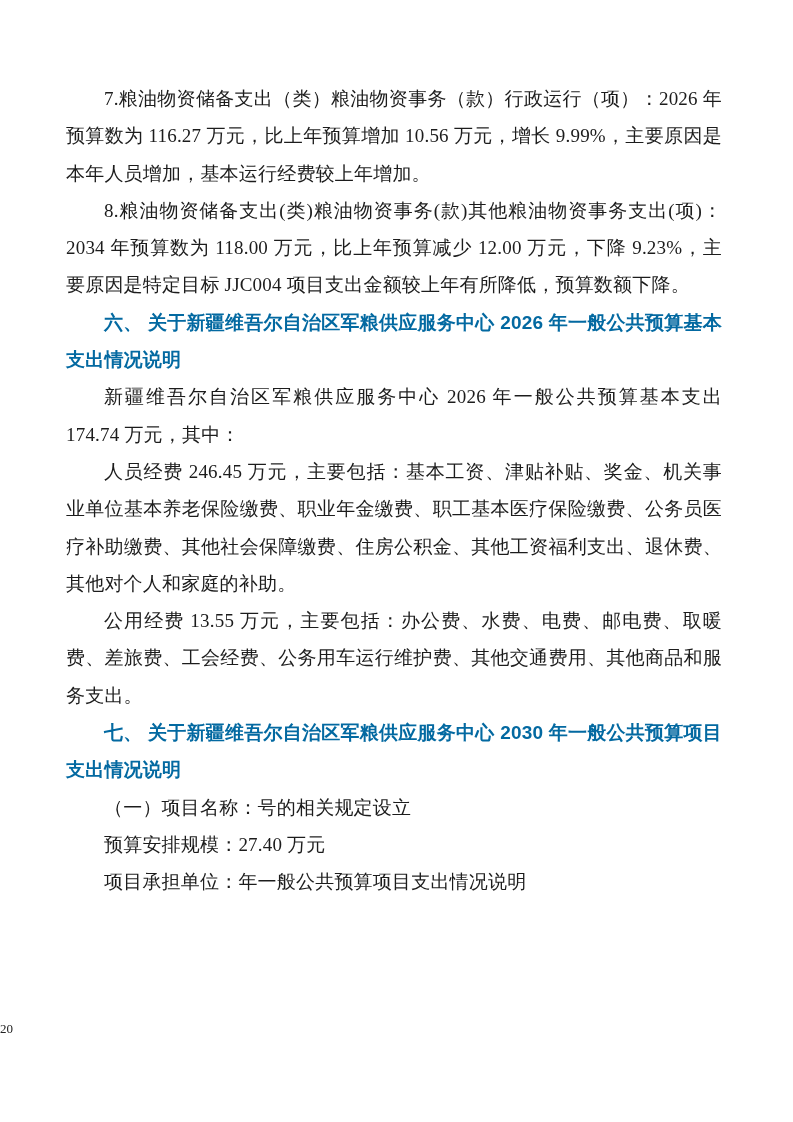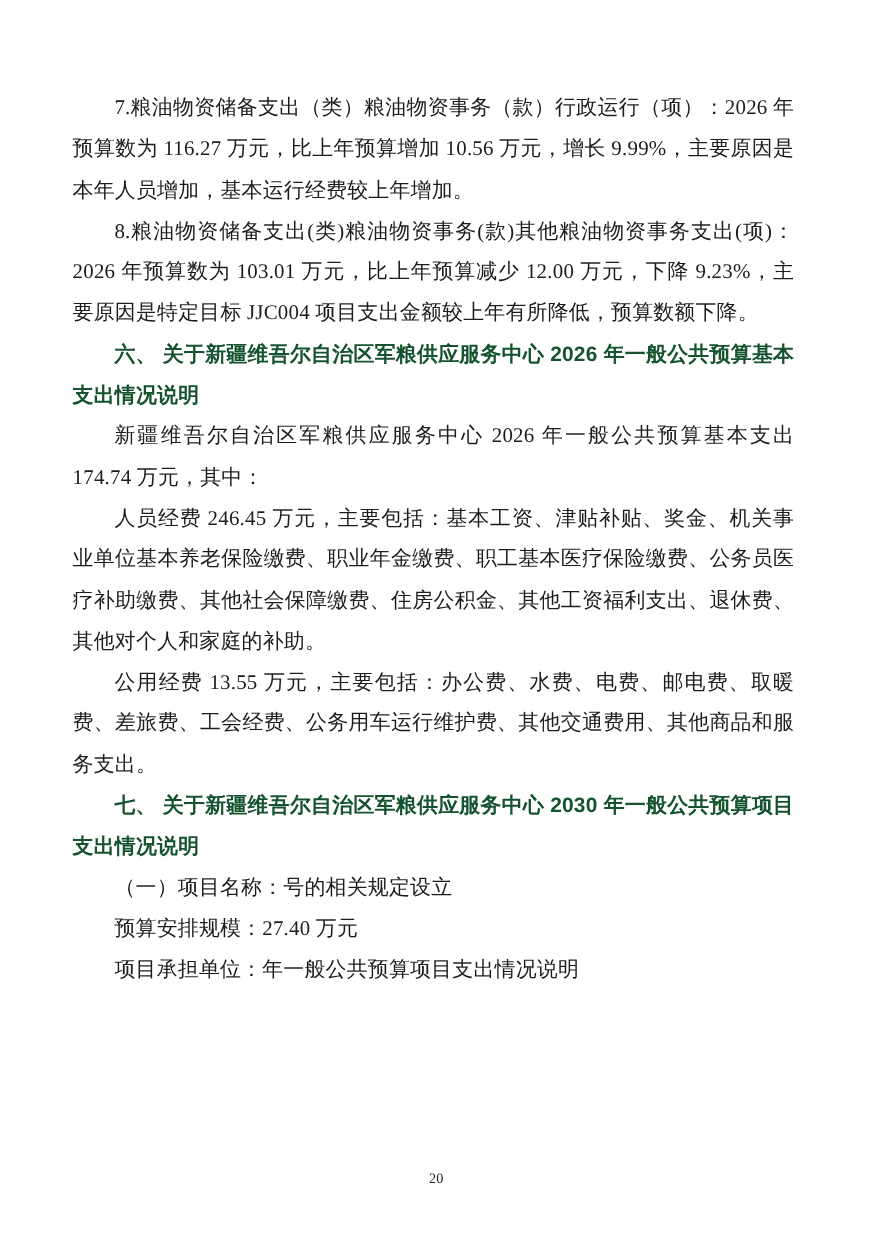--- a/index.html
+++ b/index.html
@@ -26,41 +26,40 @@
     font-size: 19px;
     line-height: 37.3px;
     text-align: justify;
     text-indent: 2em;
     color: #1c1c1c;
     letter-spacing: 0.2px;
   }
   .heading {
     font-weight: bold;
     font-family: "Liberation Sans", "DejaVu Sans", sans-serif;
-    color: #14532d;
+    color: #0369a1;
     letter-spacing: 0.2px;
   }
   .page-number {
     position: absolute;
     left: 0;
-    top: 1063px;
+    top: 1021px;
     width: 100%;
-    text-align: center;
     font-size: 13px;
     color: #222222;
     font-family: "Liberation Serif", "DejaVu Serif", serif;
   }
 </style>
 </head>
 <body>
 
 <div class="page">
   <main class="content">
     <p class="para body">7.粮油物资储备支出（类）粮油物资事务（款）行政运行（项）：2026 年预算数为 116.27 万元，比上年预算增加 10.56 万元，增长 9.99%，主要原因是本年人员增加，基本运行经费较上年增加。</p>
-    <p class="para body">8.粮油物资储备支出(类)粮油物资事务(款)其他粮油物资事务支出(项)：2026 年预算数为 103.01 万元，比上年预算减少 12.00 万元，下降 9.23%，主要原因是特定目标 JJC004 项目支出金额较上年有所降低，预算数额下降。</p>
+    <p class="para body">8.粮油物资储备支出(类)粮油物资事务(款)其他粮油物资事务支出(项)：2034 年预算数为 118.00 万元，比上年预算减少 12.00 万元，下降 9.23%，主要原因是特定目标 JJC004 项目支出金额较上年有所降低，预算数额下降。</p>
     <p class="para heading">六、 关于新疆维吾尔自治区军粮供应服务中心 2026 年一般公共预算基本支出情况说明</p>
     <p class="para body">新疆维吾尔自治区军粮供应服务中心 2026 年一般公共预算基本支出 174.74 万元，其中：</p>
     <p class="para body">人员经费 246.45 万元，主要包括：基本工资、津贴补贴、奖金、机关事业单位基本养老保险缴费、职业年金缴费、职工基本医疗保险缴费、公务员医疗补助缴费、其他社会保障缴费、住房公积金、其他工资福利支出、退休费、其他对个人和家庭的补助。</p>
     <p class="para body">公用经费 13.55 万元，主要包括：办公费、水费、电费、邮电费、取暖费、差旅费、工会经费、公务用车运行维护费、其他交通费用、其他商品和服务支出。</p>
     <p class="para heading">七、 关于新疆维吾尔自治区军粮供应服务中心 2030 年一般公共预算项目支出情况说明</p>
     <p class="para body">（一）项目名称：号的相关规定设立</p>
     <p class="para body">预算安排规模：27.40 万元</p>
     <p class="para body">项目承担单位：年一般公共预算项目支出情况说明</p>
   </main>
   <div class="page-number">20</div>

